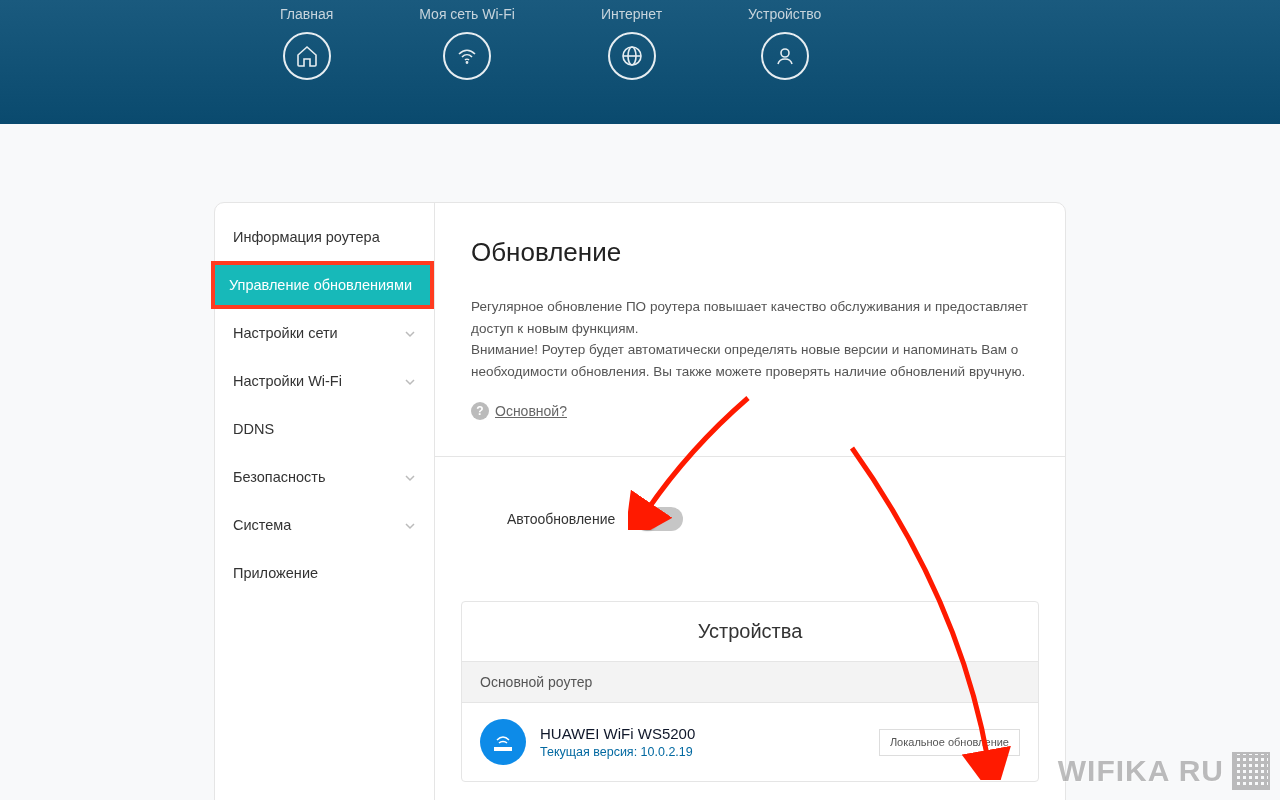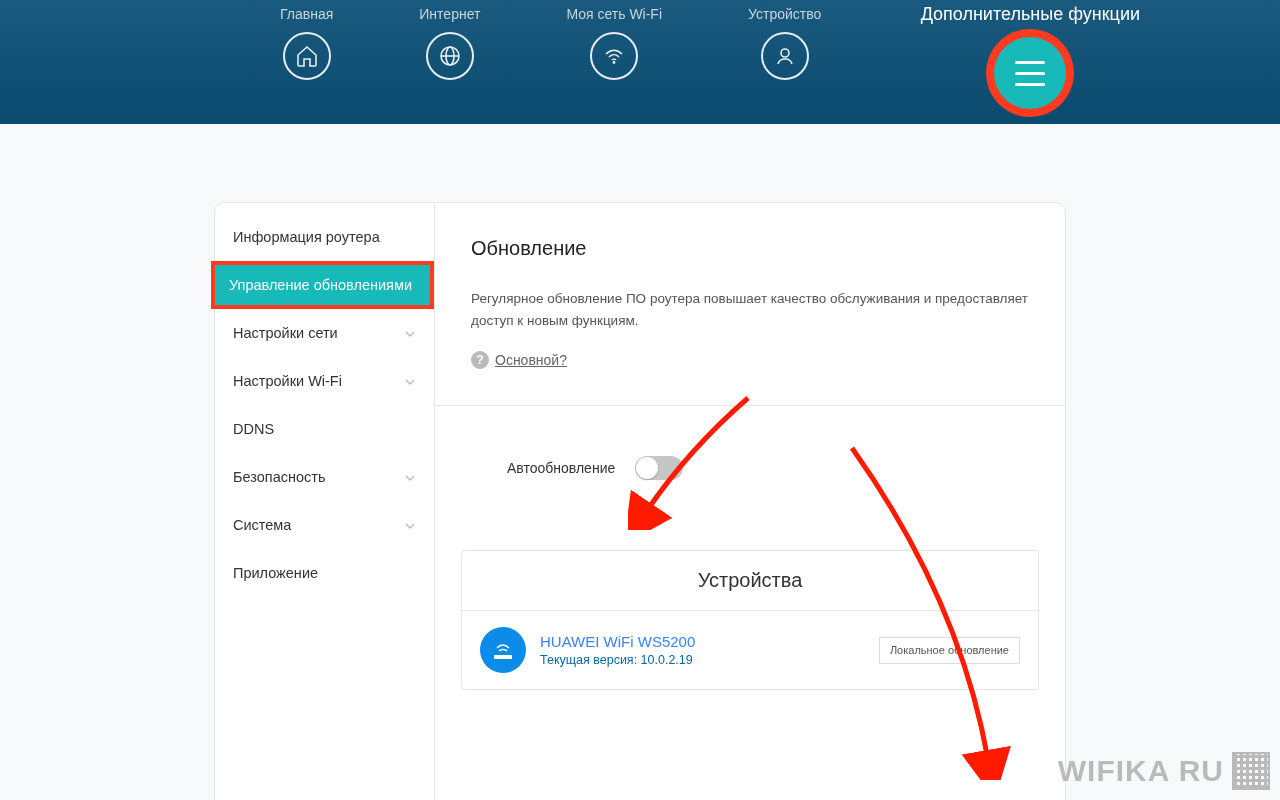--- a/index.html
+++ b/index.html
@@ -45,21 +45,21 @@
   display: flex; justify-content: space-between; align-items: center;
 }
 .sb-item.active {
   background: #17b9b9; color: #fff; border: 4px solid #ff3b1f; margin-left: -4px;
   padding: 12px 14px;
 }
 .chev { width: 12px; height: 12px; }
 .chev svg { stroke: #bbb; }
 
 .main { flex: 1; padding: 34px 36px 0 36px; position: relative; }
-.page-title { font-size: 20px; font-weight: 400; color: #222; margin-bottom: 28px; }
+.page-title { font-size: 26px; font-weight: 400; color: #222; margin-bottom: 28px; }
 .desc { font-size: 13.5px; line-height: 1.6; color: #555; margin-bottom: 20px; }
 .details-link { display: flex; align-items: center; gap: 6px; margin-bottom: 36px; }
 .q-icon {
   width: 18px; height: 18px; border-radius: 50%; background: #bbb; color: #fff;
   font-size: 12px; display: flex; align-items: center; justify-content: center; font-weight: bold;
 }
 .details-link a { color: #666; font-size: 14px; text-decoration: underline; }
 
 .divider { height: 1px; background: #e5e5e5; margin: 0 -36px 50px; }
 
@@ -77,21 +77,21 @@
 .devices-panel { border: 1px solid #e5e5e5; border-radius: 4px; margin: 0 -10px; }
 .devices-h { text-align: center; padding: 18px 0; font-size: 20px; color: #333; border-bottom: 1px solid #e5e5e5; }
 .segment { background: #f3f3f3; padding: 12px 18px; font-size: 14px; color: #555; border-bottom: 1px solid #e5e5e5; }
 .device-row { display: flex; align-items: center; padding: 16px 18px; gap: 14px; }
 .dev-icon {
   width: 46px; height: 46px; border-radius: 50%; background: #0d8be8;
   display: flex; align-items: center; justify-content: center;
 }
 .dev-icon svg { fill: #fff; }
 .dev-info { flex: 1; }
-.dev-name { font-size: 15px; color: #3b82f6; margin-bottom: 3px; }
+.dev-name { font-size: 15px; color: #0f172a; margin-bottom: 3px; }
 .dev-ver { font-size: 12.5px; color: #0369a1; }
 .local-box {
   border: 1px solid #ddd; padding: 6px 10px; font-size: 11px; color: #555;
   text-align: center; line-height: 1.2;
 }
 
 .arrow { position: absolute; pointer-events: none; }
 .wm { position: absolute; right: 10px; bottom: 10px; opacity: 0.55; display: flex; align-items: center; gap: 8px; }
 .wm-text { font-family: Arial; font-size: 30px; font-weight: bold; color: #888; letter-spacing: 1px; text-shadow: 1px 1px 0 #fff; }
 .wm-qr { width: 38px; height: 38px; background:
@@ -106,57 +106,47 @@
   <div class="nav-group">
     <div class="nav-item">
       <div class="nav-label">Главная</div>
       <div class="nav-circle">
         <svg width="24" height="24" viewBox="0 0 24 24" stroke-width="1.6">
             <path d="M3 11l9-8 9 8v10a1 1 0 01-1 1h-5v-7h-6v7H4a1 1 0 01-1-1V11z"></path>
           </svg>
       </div>
     </div>
     <div class="nav-item">
-      <div class="nav-label">Интернет</div>
-      <div class="nav-circle">
-        <svg width="24" height="24" viewBox="0 0 24 24" stroke-width="1.6">
-            <circle cx="12" cy="12" r="9"></circle>
-            <ellipse cx="12" cy="12" rx="4" ry="9"></ellipse>
-            <path d="M3 12h18"></path>
-          </svg>
-      </div>
-    </div>
-    <div class="nav-item">
       <div class="nav-label">Моя сеть Wi-Fi</div>
       <div class="nav-circle">
         <svg width="24" height="24" viewBox="0 0 24 24" stroke-width="1.6">
             <path d="M4 10c5-5 11-5 16 0"></path>
             <path d="M7 13c3-3 7-3 10 0"></path>
             <path d="M10 16c1-1 3-1 4 0"></path>
             <circle cx="12" cy="18.5" r="0.6" fill="#e6edf1"></circle>
           </svg>
       </div>
     </div>
     <div class="nav-item">
+      <div class="nav-label">Интернет</div>
+      <div class="nav-circle">
+        <svg width="24" height="24" viewBox="0 0 24 24" stroke-width="1.6">
+            <circle cx="12" cy="12" r="9"></circle>
+            <ellipse cx="12" cy="12" rx="4" ry="9"></ellipse>
+            <path d="M3 12h18"></path>
+          </svg>
+      </div>
+    </div>
+    <div class="nav-item">
       <div class="nav-label">Устройство</div>
       <div class="nav-circle">
         <svg width="24" height="24" viewBox="0 0 24 24" stroke-width="1.6">
             <circle cx="12" cy="9" r="4"></circle>
             <path d="M5 20c1-4 4-5 7-5s6 1 7 5"></path>
           </svg>
-      </div>
-    </div>
-  </div>
-  <div class="extra-wrap">
-    <div class="extra-label">Дополнительные функции</div>
-    <div class="hamburger-outer">
-      <div class="hamburger-inner">
-        <span></span>
-          <span></span>
-          <span></span>
       </div>
     </div>
   </div>
 </div>
 
 <div class="panel">
   <div class="sidebar">
     <div class="sb-item">Информация роутера</div>
     <div class="sb-item active">Управление обновлениями</div>
     <div class="sb-item">
@@ -184,35 +174,37 @@
             <path d="M2 4l4 4 4-4"></path>
           </svg></span>
     </div>
     <div class="sb-item">Приложение</div>
   </div>
 
   <div class="main">
     <h1 class="page-title">Обновление</h1>
     <p class="desc">
       <span>Регулярное обновление ПО роутера повышает качество обслуживания и предоставляет доступ к новым функциям.</span><br>
+      <span>Внимание! Роутер будет автоматически определять новые версии и напоминать Вам о необходимости обновления. Вы также можете проверять наличие обновлений вручную.</span>
     </p>
     <div class="details-link">
       <span class="q-icon">?</span>
       <a>Основной?</a>
     </div>
     <div class="divider"></div>
     <div class="auto-row">
       <span class="auto-label">Автообновление</span>
       <div class="toggle">
         <div class="toggle-knob"></div>
       </div>
     </div>
 
     <div class="devices-panel">
       <div class="devices-h">Устройства</div>
+      <div class="segment">Основной роутер</div>
       <div class="device-row">
         <div class="dev-icon">
           <svg width="26" height="26" viewBox="0 0 26 26">
               <path d="M4 18h18v4H4z"></path>
               <path d="M7 11c4-4 8-4 12 0" stroke="#fff" stroke-width="1.5" fill="none"></path>
               <path d="M9 14c2-2 6-2 8 0" stroke="#fff" stroke-width="1.5" fill="none"></path>
             </svg>
         </div>
         <div class="dev-info">
           <div class="dev-name">HUAWEI WiFi WS5200</div>

